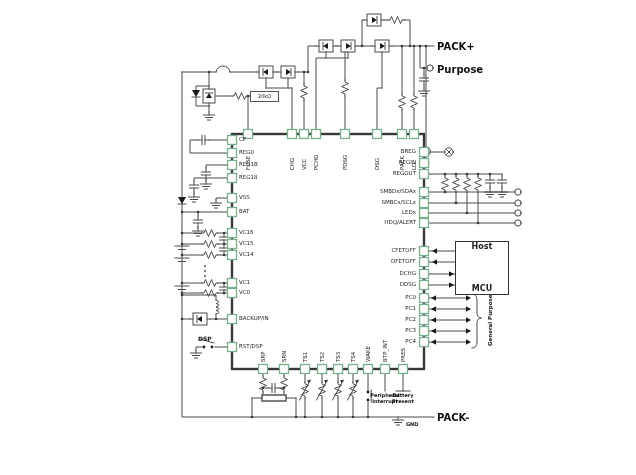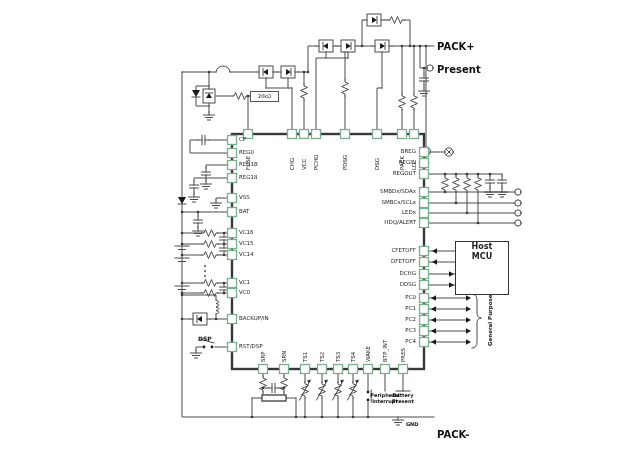--- a/index.html
+++ b/index.html
@@ -13,21 +13,21 @@
   svg .icbody{stroke:#383838;stroke-width:2.4;fill:#ffffff;}
   svg .shunt{stroke-width:1.4;fill:#fff;}
   .pl{position:absolute;font-size:5.5px;line-height:1;color:#222;white-space:nowrap;z-index:5;}
   .plr{text-align:right;}
   .rot{transform-origin:0 0;transform:rotate(-90deg);}
   .lbl{position:absolute;font-size:10px;font-weight:bold;color:#111;white-space:nowrap;z-index:5;}
   .lbl2{position:absolute;font-size:5px;font-weight:bold;color:#111;text-align:center;line-height:1.15;z-index:5;}
   .netbox{position:absolute;left:250px;top:91px;width:27px;height:9px;border:1px solid #555;
           font-size:5px;color:#222;text-align:center;line-height:8px;z-index:5;background:#fff;}
   .mcu{position:absolute;left:455px;top:241px;width:52px;height:52px;border:1.6px solid #333;
-       background:#fff;display:flex;flex-direction:column;align-items:center;justify-content:flex-start;z-index:5;}
+       background:#fff;display:flex;flex-direction:column;align-items:center;justify-content:space-between;z-index:5;}
   .mcu div{font-size:8px;font-weight:bold;color:#222;line-height:1.2;}
   #title{position:absolute;left:0;top:447px;width:636px;text-align:center;
          font-size:13px;font-weight:bold;color:#000;z-index:5;}
   #gpio-label{position:absolute;left:487px;top:346px;font-size:5.5px;font-weight:bold;color:#222;
               white-space:nowrap;transform-origin:0 0;transform:rotate(-90deg);z-index:5;}
 </style>
 </head>
 <body>
 
 <div id="screen">
@@ -340,22 +340,22 @@
         <rect x="419.5" y="280.5" width="9" height="9" class="pinbox"></rect>
         <rect x="419.5" y="293.5" width="9" height="9" class="pinbox"></rect>
         <rect x="419.5" y="304.5" width="9" height="9" class="pinbox"></rect>
         <rect x="419.5" y="315.5" width="9" height="9" class="pinbox"></rect>
         <rect x="419.5" y="326.5" width="9" height="9" class="pinbox"></rect>
         <rect x="419.5" y="337.5" width="9" height="9" class="pinbox"></rect>
       </g>
 </svg>
 
 <div class="lbl" style="left:437px;top:41px;">PACK+</div>
-<div class="lbl" style="left:437px;top:64px;">Present</div>
-<div class="lbl" style="left:437px;top:429px;">PACK-</div>
+<div class="lbl" style="left:437px;top:64px;">Purpose</div>
+<div class="lbl" style="left:437px;top:412px;">PACK-</div>
 <div class="lbl" style="left:406px;top:421px;font-size:5px;">GND</div>
 <div class="lbl" style="left:198px;top:335px;font-size:6px;">DSP</div>
 <div class="netbox">20kΩ</div>
 <div class="lbl2" style="left:367px;top:393px;width:36px;">Peripheral Interrupt</div>
 <div class="lbl2" style="left:386px;top:393px;width:34px;">Battery Present</div>
 <div id="gpio-label">General Purpose IO</div>
 
 <div class="mcu">
   <div>Host</div>
   <div>MCU</div>

